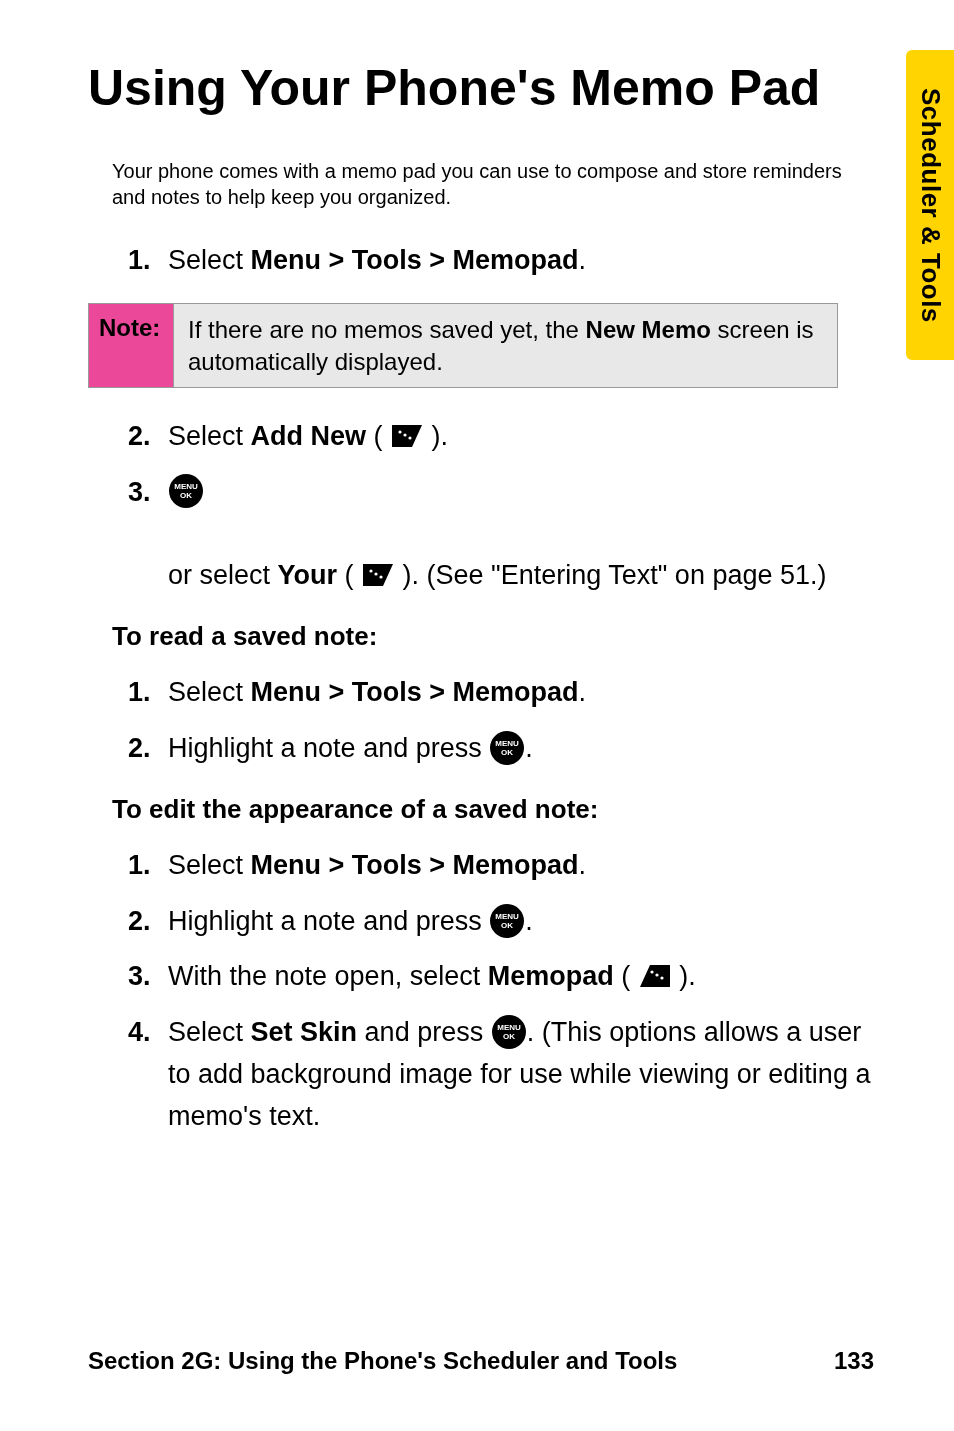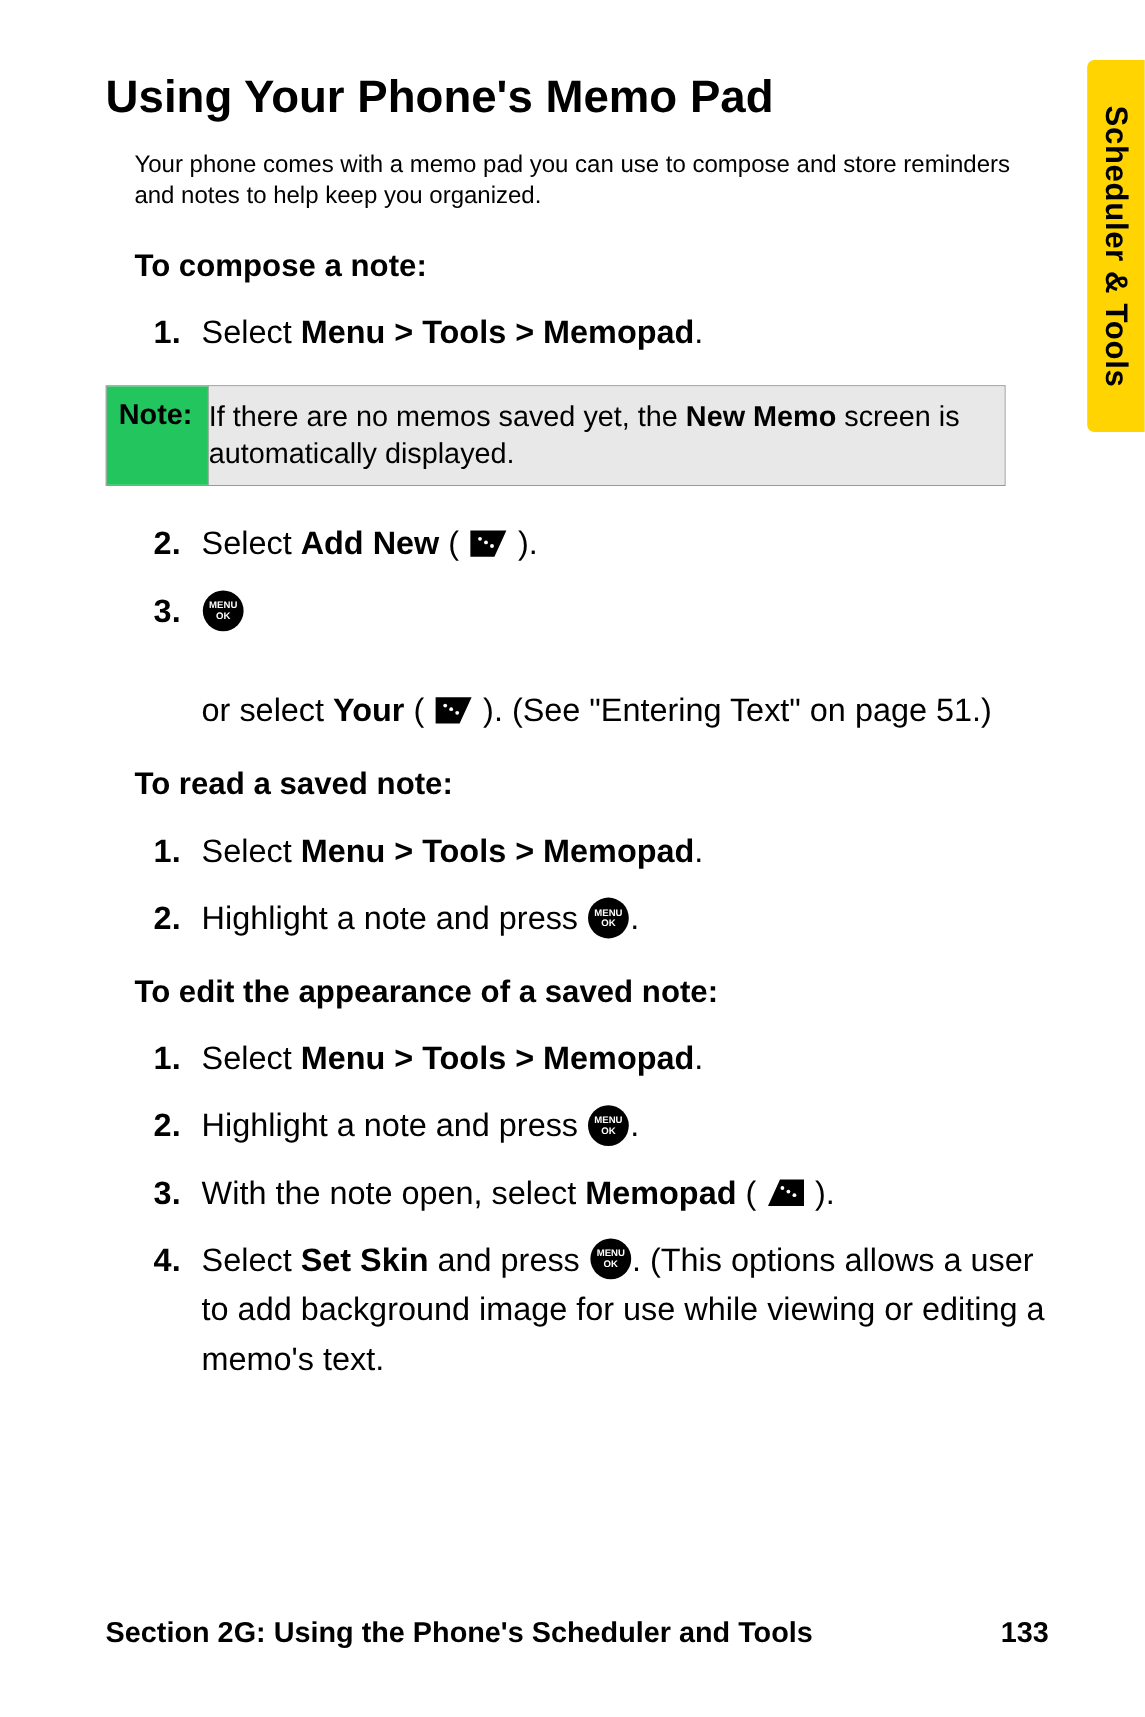--- a/index.html
+++ b/index.html
@@ -33,23 +33,23 @@
     align-items: center;
     justify-content: center;
   }
   .side-tab span {
     writing-mode: vertical-rl;
     font-weight: 700;
     font-size: 26px;
     letter-spacing: 0.5px;
   }
   h1.title {
-    font-size: 38px;
+    font-size: 50px;
     font-weight: 800;
-    margin: 0 0 20px 0;
+    margin: 0 0 40px 0;
     line-height: 1.15;
   }
   .intro {
     font-size: 20px;
     line-height: 1.3;
     margin: 0 0 30px 0;
     padding-left: 24px;
   }
   .subhead {
     font-size: 26px;
@@ -78,33 +78,33 @@
     font-weight: 800;
   }
   .bold { font-weight: 800; }
   .note-box {
     display: flex;
     border: 1px solid #999;
     margin: 22px 0 28px 0;
     width: 748px;
   }
   .note-label {
-    background: #22c55e;
+    background: #ec4899;
     font-weight: 800;
     font-size: 24px;
     padding: 10px 10px;
     min-width: 64px;
     display: flex;
     align-items: flex-start;
     border-right: 1px solid #999;
   }
   .note-body {
     background: #e8e8e8;
     font-size: 24px;
-    padding: 10px 0;
+    padding: 10px 14px;
     line-height: 1.3;
     flex: 1;
   }
   .footer {
     position: absolute;
     bottom: 56px;
     left: 88px;
     right: 80px;
     display: flex;
     justify-content: space-between;
@@ -159,21 +159,20 @@
 <div class="page">
 
   <div class="side-tab">
     <span>Scheduler &amp; Tools</span>
   </div>
 
   <h1 class="title">Using Your Phone's Memo Pad</h1>
 
   <p class="intro">Your phone comes with a memo pad you can use to compose and store reminders and notes to help keep you organized.</p>
 
-  <div class="subhead">To compose a note:</div>
   <ol class="steps">
     <li>
       <span>Select </span><span class="bold">Menu &gt; Tools &gt; Memopad</span>.
     </li>
   </ol>
 
   <div class="note-box">
     <div class="note-label">Note:</div>
     <div class="note-body">
       <span>If there are no memos saved yet, the </span><span class="bold">New Memo</span><span> screen is automatically displayed.</span>

